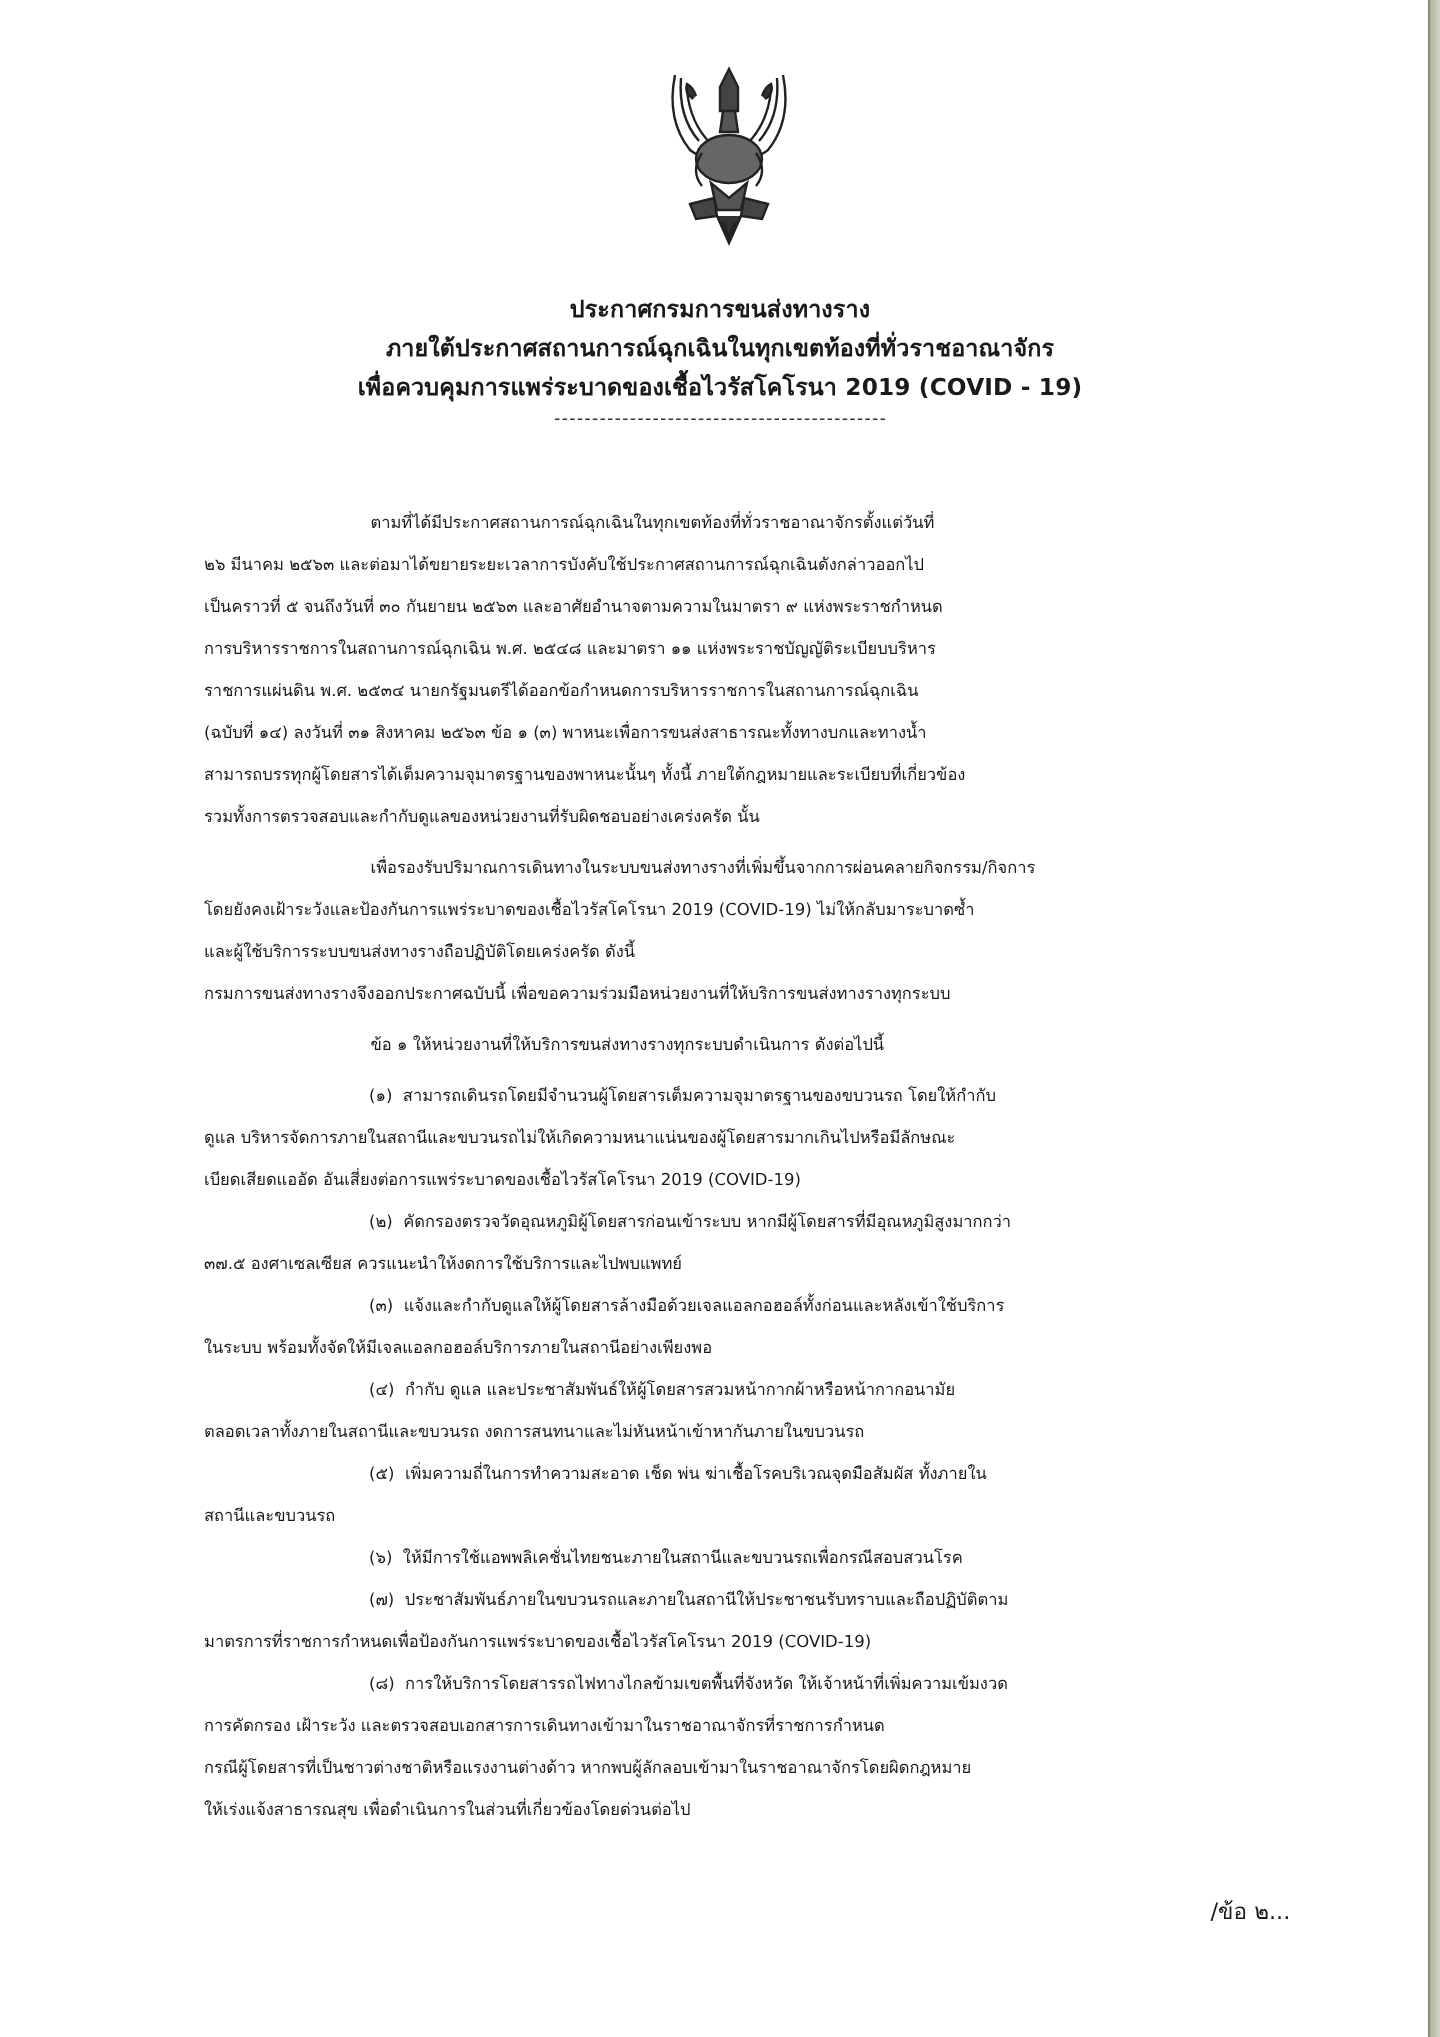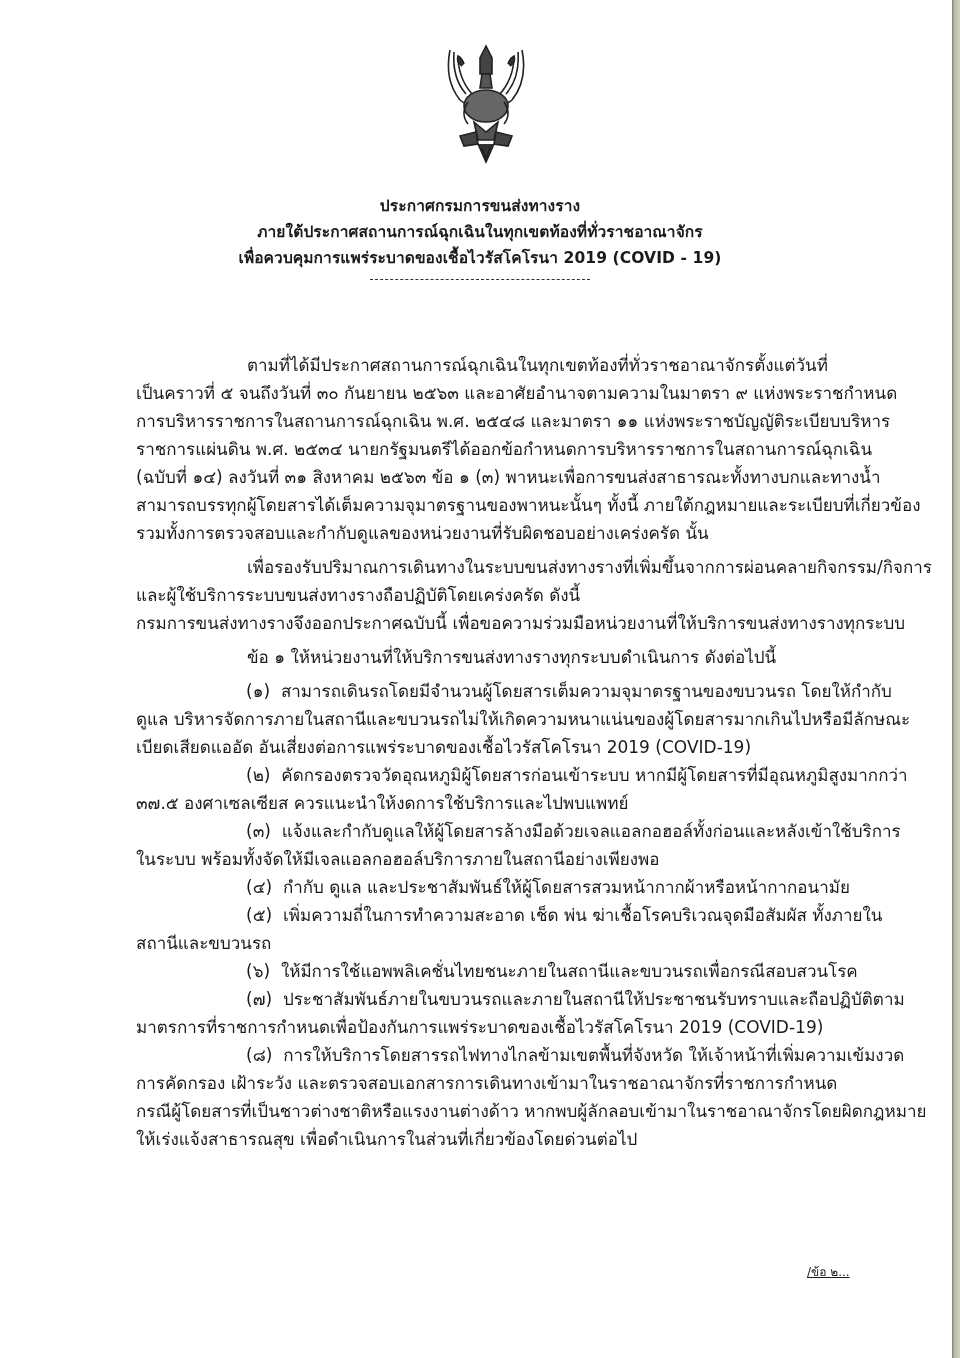--- a/index.html
+++ b/index.html
@@ -23,31 +23,31 @@
   .title-block {
     position: absolute; left: 140px; width: 680px; top: 193px;
     text-align: center; font-weight: bold;
     font-size: 15.5px; line-height: 26px; letter-spacing: 0.1px;
   }
   .title-block div { white-space: nowrap; }
   .rule {
     margin: 8px auto 0; width: 220px; border-top: 1.5px dashed #333; height: 0;
   }
   .body {
-    position: absolute; left: 136px; top: 351px; width: 760px;
-    font-size: 17px; line-height: 28px;
+    position: absolute; left: 136px; top: 335px; width: 760px;
+    font-size: 11px; line-height: 28px;
   }
   .p { text-align: justify; text-align-last: left; }
   .line { white-space: nowrap; display: block; }
   .indent { padding-left: 111px; }
   .item-indent { padding-left: 110px; }
   .gap { height: 6px; }
   .bold { font-weight: normal; }
   .footer-ref {
-    position: absolute; left: 807px; top: 1262px; font-size: 12px; text-decoration: underline;
+    position: absolute; left: 807px; top: 1262px; font-size: 15px;
   }
 </style>
 </head>
 <body>
 
 <div class="page">
 
   <svg class="emblem" viewBox="0 0 92 128">
     <g fill="none" stroke="#222" stroke-width="1.6">
       <path d="M46 6 L40 18 L40 34 L52 34 L52 18 Z" fill="#444"></path>
@@ -75,31 +75,33 @@
     <div>ประกาศกรมการขนส่งทางราง</div>
     <div>ภายใต้ประกาศสถานการณ์ฉุกเฉินในทุกเขตท้องที่ทั่วราชอาณาจักร</div>
     <div>เพื่อควบคุมการแพร่ระบาดของเชื้อไวรัสโคโรนา 2019 (COVID - 19)</div>
     <div class="rule"></div>
   </div>
 
   <div class="body">
 
     <div class="p">
       <span class="line indent">ตามที่ได้มีประกาศสถานการณ์ฉุกเฉินในทุกเขตท้องที่ทั่วราชอาณาจักรตั้งแต่วันที่</span>
+      <span class="line">๒๖ มีนาคม ๒๕๖๓ และต่อมาได้ขยายระยะเวลาการบังคับใช้ประกาศสถานการณ์ฉุกเฉินดังกล่าวออกไป</span>
       <span class="line">เป็นคราวที่ ๕ จนถึงวันที่ ๓๐ กันยายน  ๒๕๖๓ และอาศัยอำนาจตามความในมาตรา ๙ แห่งพระราชกำหนด</span>
       <span class="line">การบริหารราชการในสถานการณ์ฉุกเฉิน พ.ศ. ๒๕๔๘ และมาตรา ๑๑ แห่งพระราชบัญญัติระเบียบบริหาร</span>
       <span class="line">ราชการแผ่นดิน พ.ศ. ๒๕๓๔ นายกรัฐมนตรีได้ออกข้อกำหนดการบริหารราชการในสถานการณ์ฉุกเฉิน</span>
       <span class="line">(ฉบับที่ ๑๔) ลงวันที่ ๓๑ สิงหาคม ๒๕๖๓ ข้อ ๑ (๓) พาหนะเพื่อการขนส่งสาธารณะทั้งทางบกและทางน้ำ</span>
       <span class="line">สามารถบรรทุกผู้โดยสารได้เต็มความจุมาตรฐานของพาหนะนั้นๆ ทั้งนี้ ภายใต้กฎหมายและระเบียบที่เกี่ยวข้อง</span>
       <span class="line">รวมทั้งการตรวจสอบและกำกับดูแลของหน่วยงานที่รับผิดชอบอย่างเคร่งครัด นั้น</span>
     </div>
     <div class="gap"></div>
 
     <div class="p">
       <span class="line indent">เพื่อรองรับปริมาณการเดินทางในระบบขนส่งทางรางที่เพิ่มขึ้นจากการผ่อนคลายกิจกรรม/กิจการ</span>
+      <span class="line">โดยยังคงเฝ้าระวังและป้องกันการแพร่ระบาดของเชื้อไวรัสโคโรนา 2019 (COVID-19) ไม่ให้กลับมาระบาดซ้ำ</span>
       <span class="line">และผู้ใช้บริการระบบขนส่งทางรางถือปฏิบัติโดยเคร่งครัด ดังนี้</span>
       <span class="line">กรมการขนส่งทางรางจึงออกประกาศฉบับนี้ เพื่อขอความร่วมมือหน่วยงานที่ให้บริการขนส่งทางรางทุกระบบ</span>
     </div>
     <div class="gap"></div>
 
     <div class="line indent bold">ข้อ ๑ ให้หน่วยงานที่ให้บริการขนส่งทางรางทุกระบบดำเนินการ ดังต่อไปนี้</div>
     <div class="gap"></div>
 
     <div>
       <span class="line item-indent"><span>(๑)</span>&nbsp;&nbsp;<span>สามารถเดินรถโดยมีจำนวนผู้โดยสารเต็มความจุมาตรฐานของขบวนรถ โดยให้กำกับ</span></span>
@@ -112,20 +114,21 @@
       <span class="line">๓๗.๕ องศาเซลเซียส ควรแนะนำให้งดการใช้บริการและไปพบแพทย์</span>
     </div>
 
     <div>
       <span class="line item-indent"><span>(๓)</span>&nbsp;&nbsp;<span>แจ้งและกำกับดูแลให้ผู้โดยสารล้างมือด้วยเจลแอลกอฮอล์ทั้งก่อนและหลังเข้าใช้บริการ</span></span>
       <span class="line">ในระบบ พร้อมทั้งจัดให้มีเจลแอลกอฮอล์บริการภายในสถานีอย่างเพียงพอ</span>
     </div>
 
     <div>
       <span class="line item-indent"><span>(๔)</span>&nbsp;&nbsp;<span>กำกับ ดูแล และประชาสัมพันธ์ให้ผู้โดยสารสวมหน้ากากผ้าหรือหน้ากากอนามัย</span></span>
+      <span class="line">ตลอดเวลาทั้งภายในสถานีและขบวนรถ งดการสนทนาและไม่หันหน้าเข้าหากันภายในขบวนรถ</span>
     </div>
 
     <div>
       <span class="line item-indent"><span>(๕)</span>&nbsp;&nbsp;<span>เพิ่มความถี่ในการทำความสะอาด เช็ด พ่น ฆ่าเชื้อโรคบริเวณจุดมือสัมผัส ทั้งภายใน</span></span>
       <span class="line">สถานีและขบวนรถ</span>
     </div>
 
     <div>
       <span class="line item-indent"><span>(๖)</span>&nbsp;&nbsp;<span>ให้มีการใช้แอพพลิเคชั่นไทยชนะภายในสถานีและขบวนรถเพื่อกรณีสอบสวนโรค</span></span>
     </div>

